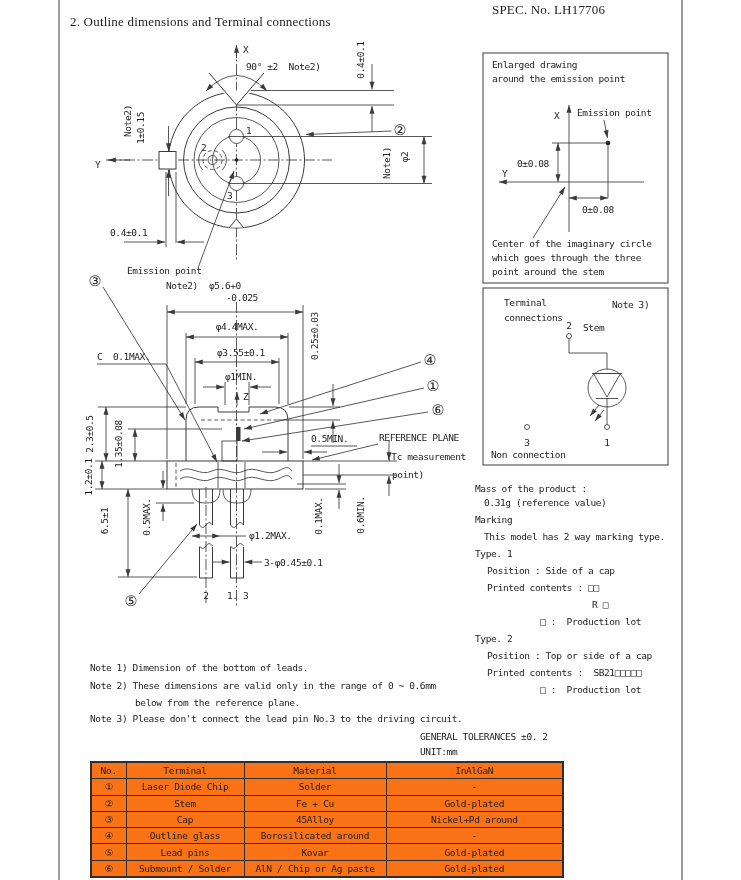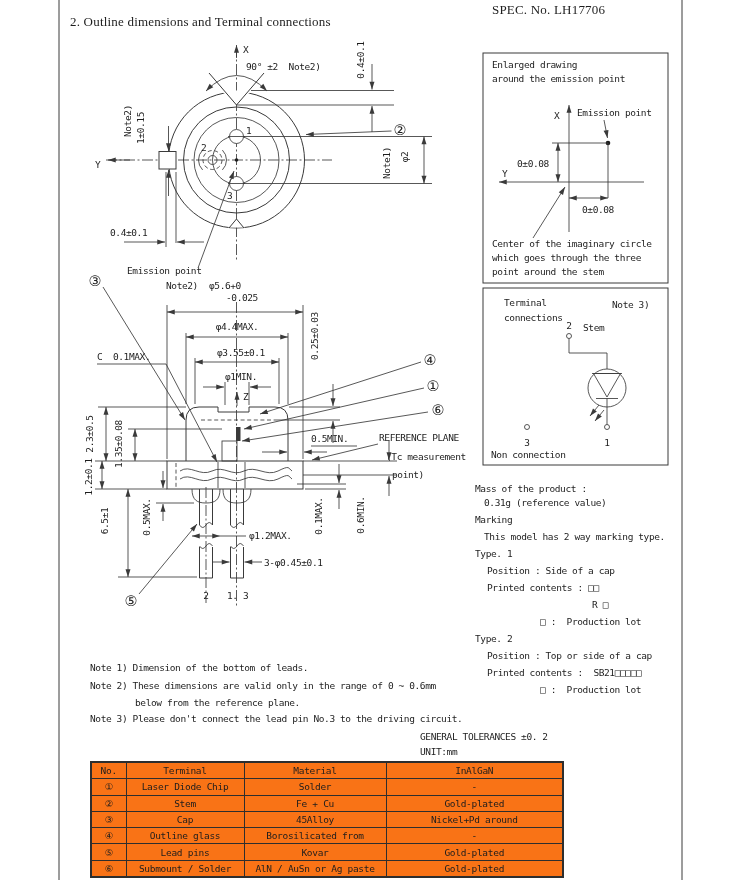--- a/index.html
+++ b/index.html
@@ -343,30 +343,30 @@
     </tr>
     <tr>
       <td>③</td>
       <td>Cap</td>
       <td>45Alloy</td>
       <td>Nickel+Pd around</td>
     </tr>
     <tr>
       <td>④</td>
       <td>Outline glass</td>
-      <td>Borosilicated from</td>
+      <td>Borosilicated around</td>
       <td>-</td>
     </tr>
     <tr>
       <td>⑤</td>
       <td>Lead pins</td>
       <td>Kovar</td>
       <td>Gold-plated</td>
     </tr>
     <tr>
       <td>⑥</td>
       <td>Submount / Solder</td>
-      <td>AlN / AuSn or Ag paste</td>
+      <td>AlN / Chip or Ag paste</td>
       <td>Gold-plated</td>
     </tr>
   </tbody>
 </table>
 </div>
 
 </body></html>

